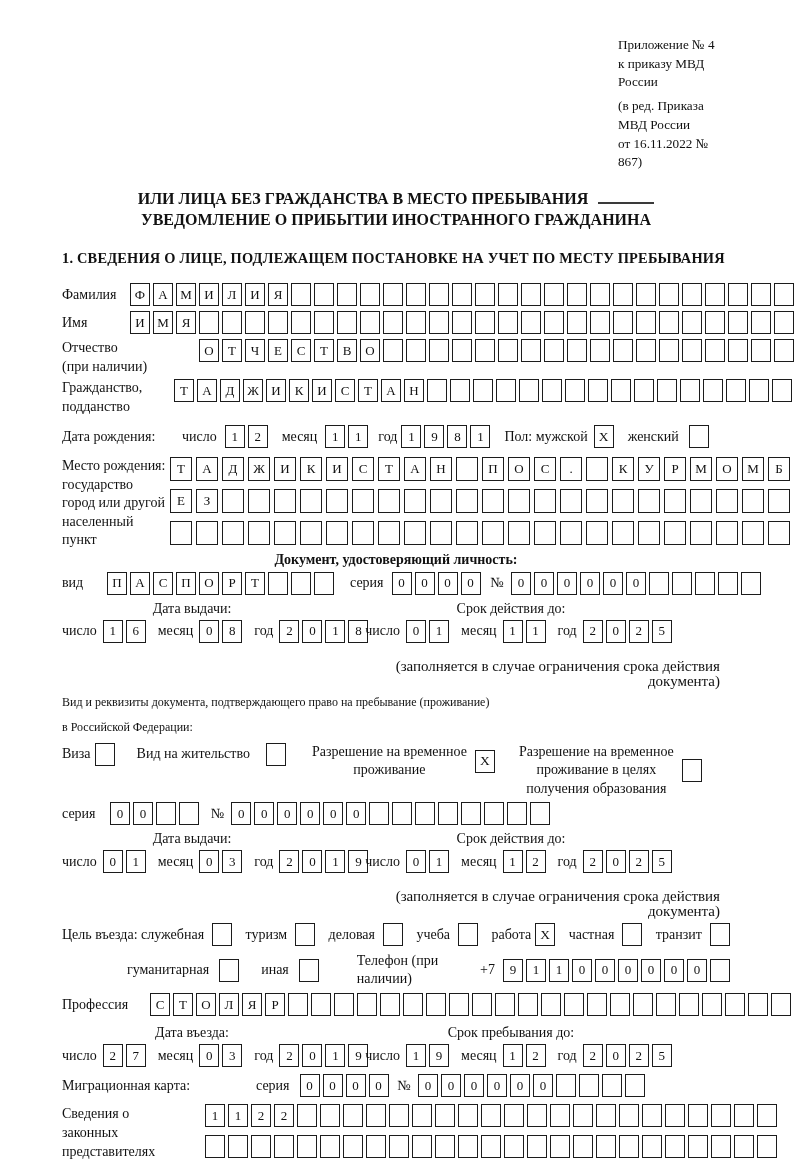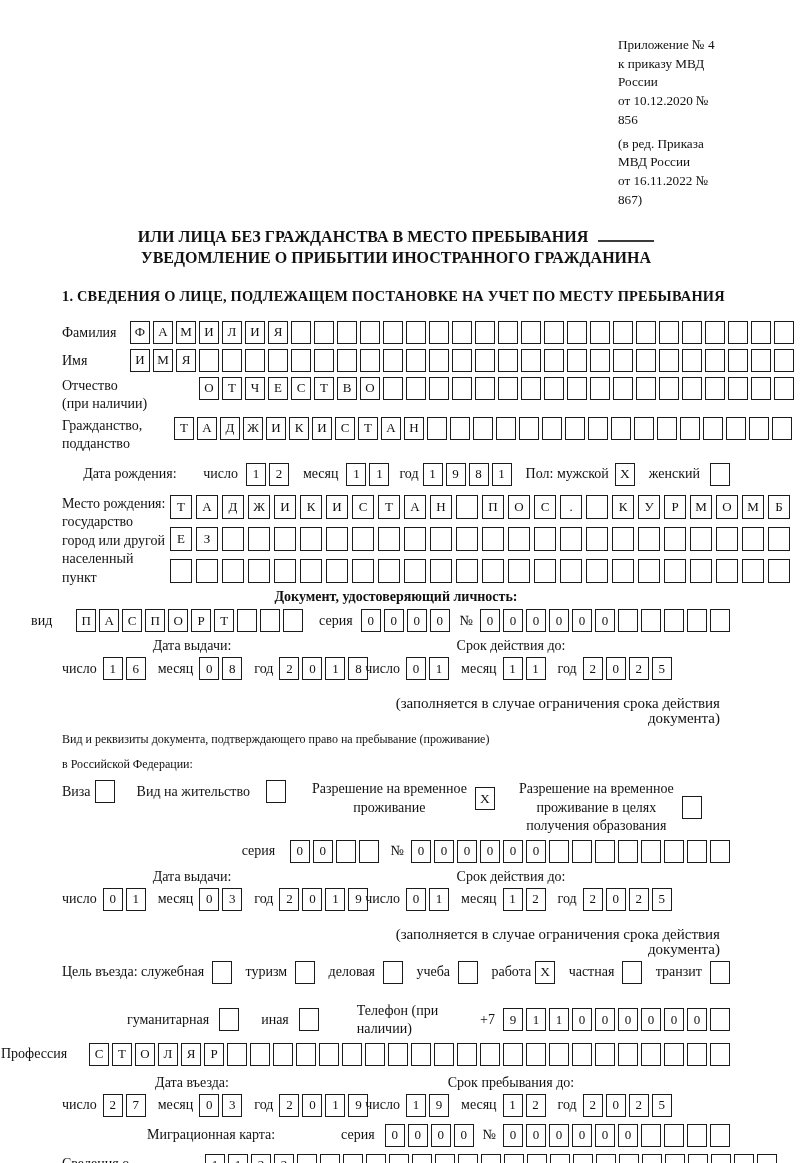--- a/index.html
+++ b/index.html
@@ -13,21 +13,21 @@
   .appendix { margin-left:556px; font-size:13.2px; line-height:1.42; }
   .edition  { margin-top:5px; }
   .forma { text-align:right; padding-right:32px; font-weight:bold; font-size:15px; margin-top:12px; letter-spacing:.5px; }
 
   .title { text-align:center; font-weight:bold; font-size:16px; line-height:21px; margin-top:16px; }
   .title-underline { display:inline-block; width:56px; border-bottom:2px solid #3a3a3a; margin-left:10px; }
   .sec-heading { font-weight:bold; font-size:14.4px; margin-top:20px; margin-bottom:16px; letter-spacing:.2px; }
 
   
   .frow { display:flex; align-items:flex-start; margin-bottom:5px; font-size:14px; line-height:18px; }
-  .frow.c { align-items:center;justify-content:flex-end; }
+  .frow.c { align-items:center; }
   .lbl { flex:none; padding-top:3px; }
   .lbl2 { flex:none; }
   .lbl2 div { line-height:18.5px; }
   .cells { display:flex; gap:3px; flex:none; }
   .cell {
     box-sizing:border-box; flex:none; width:20px; height:23px;
     border:1.5px solid #1c1c1c; display:inline-flex; align-items:center; justify-content:center;
     font-size:13px; background:#fff;
   }
   .cells-lg { gap:4px; }
@@ -52,37 +52,36 @@
   .dgroup .t2 { padding:0 6px 0 12px; }
   .col-r .dgroup { justify-content:center; padding-right:55px; }
   .note { font-size:15px; text-align:right; padding-right:10px; margin-top:16px; line-height:15px; }
 
   .intro { font-size:12px; line-height:18px; margin-bottom:7px; }
 
   .opts { display:flex; align-items:flex-start; margin-bottom:4px; font-size:14px; }
   .opt-block { text-align:center; line-height:18.5px; }
   .opts .cbox { margin-left:10px; margin-top:0; }
 
-  .purpose { display:flex; align-items:center; justify-content:space-between; margin-bottom:18px; font-size:14px; }
+  .purpose { display:flex; align-items:center; justify-content:space-between; margin-bottom:6px; font-size:14px; }
   .pair { display:flex; align-items:center; }
   .pair .cbox { margin-left:8px; }
 
   .reps { display:flex; margin-top:7px; font-size:14px; }
   .reps .lblcol { flex:none; width:143px; line-height:19px; }
   .reps .grid { display:flex; flex-direction:column; gap:8px; }
 </style>
 </head>
 <body>
 
 <div class="page">
 
   <div class="appendix">
     <div>Приложение № 4</div>
     <div>к приказу МВД России</div>
-    <div>от 10.12.2020 № 856</div>
     <div class="edition">
       <div>(в ред. Приказа МВД России</div>
       <div>от 16.11.2022 № 867)</div>
     </div>
   </div>
 
 
   <div class="title">
     <div>
       <span>ИЛИ ЛИЦА БЕЗ ГРАЖДАНСТВА В МЕСТО ПРЕБЫВАНИЯ</span><span class="title-underline"></span>

